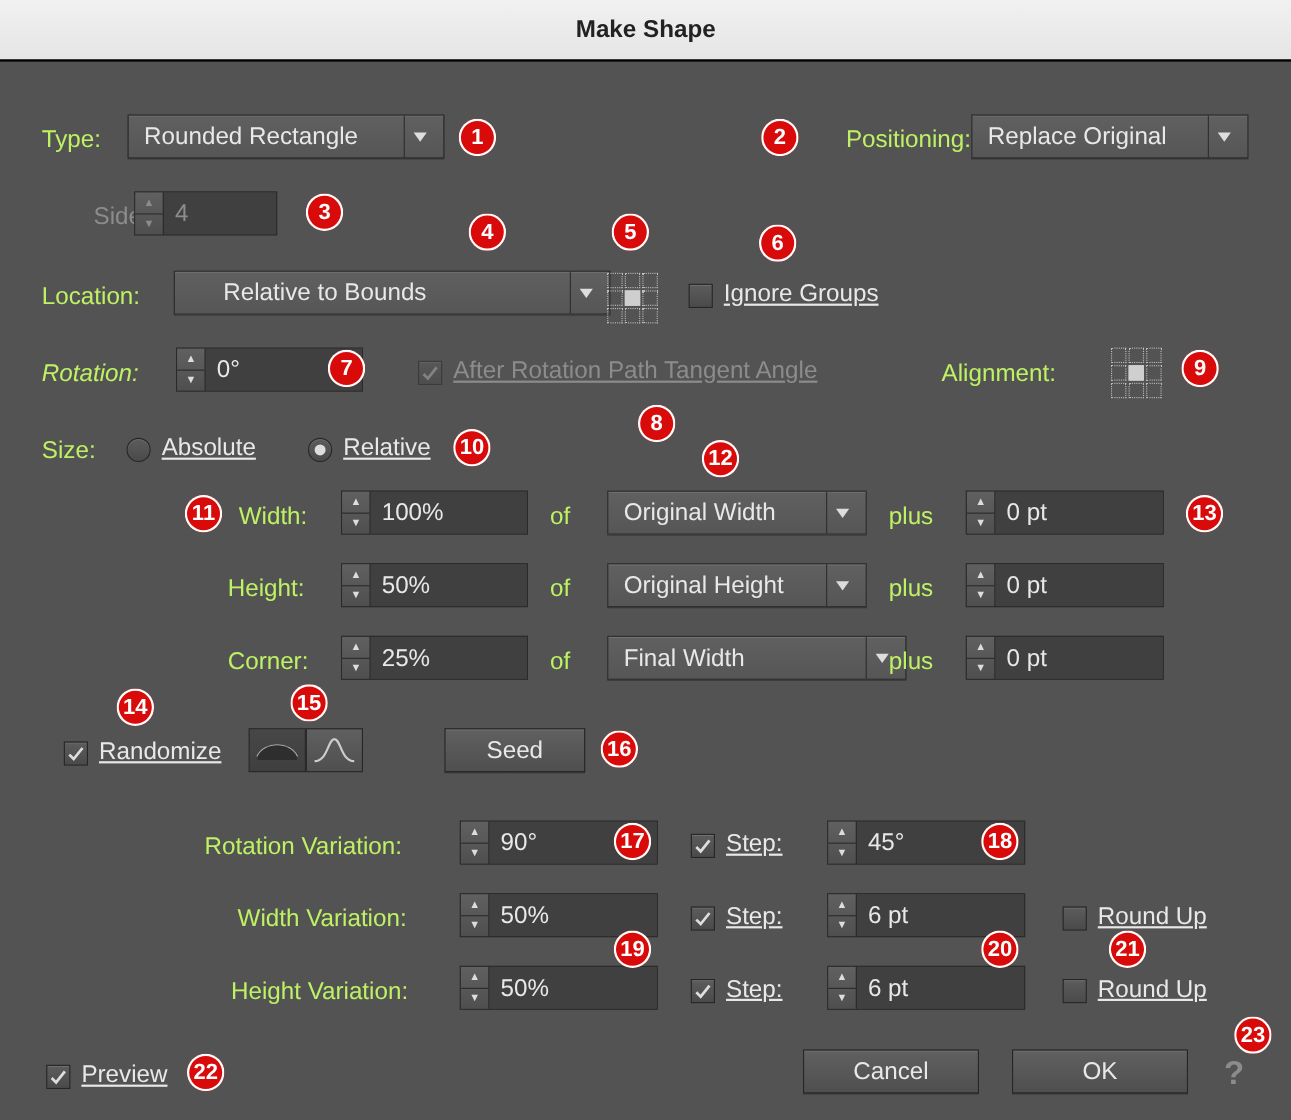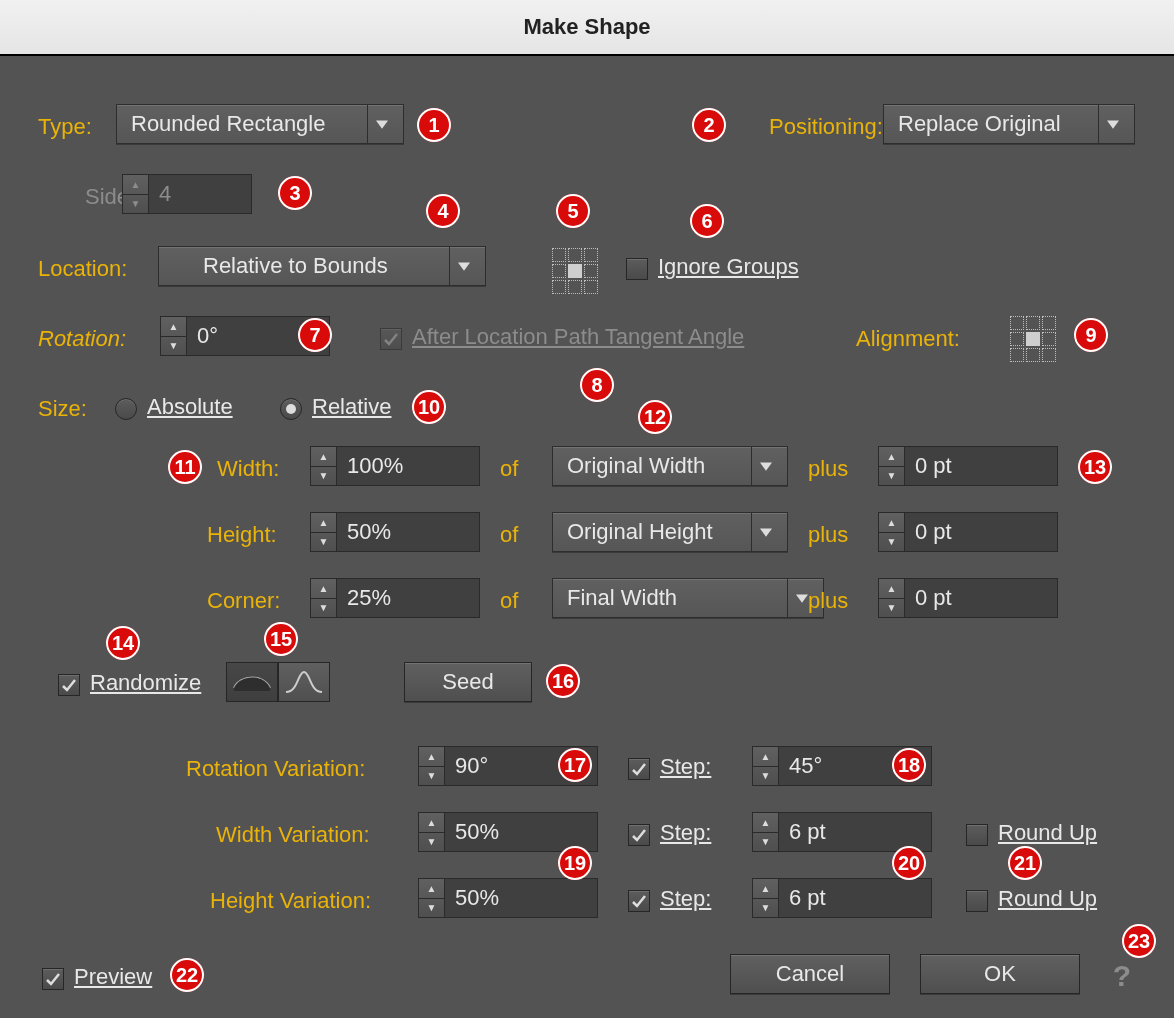--- a/index.html
+++ b/index.html
@@ -17,21 +17,21 @@
     border-bottom: 2px solid #000;
     display: flex;
     align-items: center;
     justify-content: center;
     color: #222;
     font-weight: 600;
   }
   .content { position: relative; width: 100%; height: calc(100% - 56px); }
   .abs { position: absolute; }
 
-  .label { color: #eab308; white-space: nowrap; }
+  .label { color: #bef264; white-space: nowrap; }
   .label.dim, .dim { color: #8c8c8c; }
 
   .select {
     display: flex; align-items: center; justify-content: space-between;
     height: 40px;
     background: linear-gradient(#606060,#565656);
     border: 1px solid #2d2d2d;
     box-shadow: inset 0 1px 0 rgba(255,255,255,0.12), 0 1px 0 rgba(0,0,0,.3);
     padding: 0 8px 0 14px;
     color: #e8e8e8;
@@ -150,21 +150,21 @@
   <span class="abs label dim" style="left:38px; top:128px;margin-left:47px;">Sides:</span>
   <div class="abs spin disabled" style="left:122px; top:118px; width:130px;">
     <div class="arrows">
         <div class="ar">▲</div>
         <div class="ar">▼</div>
       </div>
     <div class="val dim">4</div>
   </div>
 
   <span class="abs label" style="left:38px; top:200px;">Location:</span>
-  <div class="abs select" style="left:158px; top:190px; width:328px;padding-left:44px;">
+  <div class="abs select" style="left:158px; top:190px; width:397px;padding-left:44px;">
     <span>Relative to Bounds</span>
     <span class="caret">
         <svg class="tri" viewBox="0 0 10 10">
           <polygon points="0,2 10,2 5,9" fill="#ddd"></polygon>
         </svg>
       </span>
   </div>
 
   <div class="abs" style="left:552px; top:192px;">
     <div class="anchor-grid">
@@ -193,21 +193,21 @@
       </div>
     <div class="val">0°</div>
   </div>
 
   <div class="abs check-row dim" style="left:380px; top:268px;">
     <span class="checkbox checked" style="opacity:.55">
         <svg viewBox="0 0 16 16">
           <polyline points="2,9 6,13 14,3" fill="none" stroke="#aaa" stroke-width="2.5"></polyline>
         </svg>
       </span>
-    <span class="dim">After Location Path Tangent Angle</span>
+    <span class="dim">After Rotation Path Tangent Angle</span>
   </div>
 
   <span class="abs label" style="left:856px; top:270px;">Alignment:</span>
   <div class="abs" style="left:1010px; top:260px;">
     <div class="anchor-grid">
       <div class="cell"></div>
         <div class="cell"></div>
         <div class="cell"></div>
       <div class="cell"></div>
         <div class="cell c"></div>

